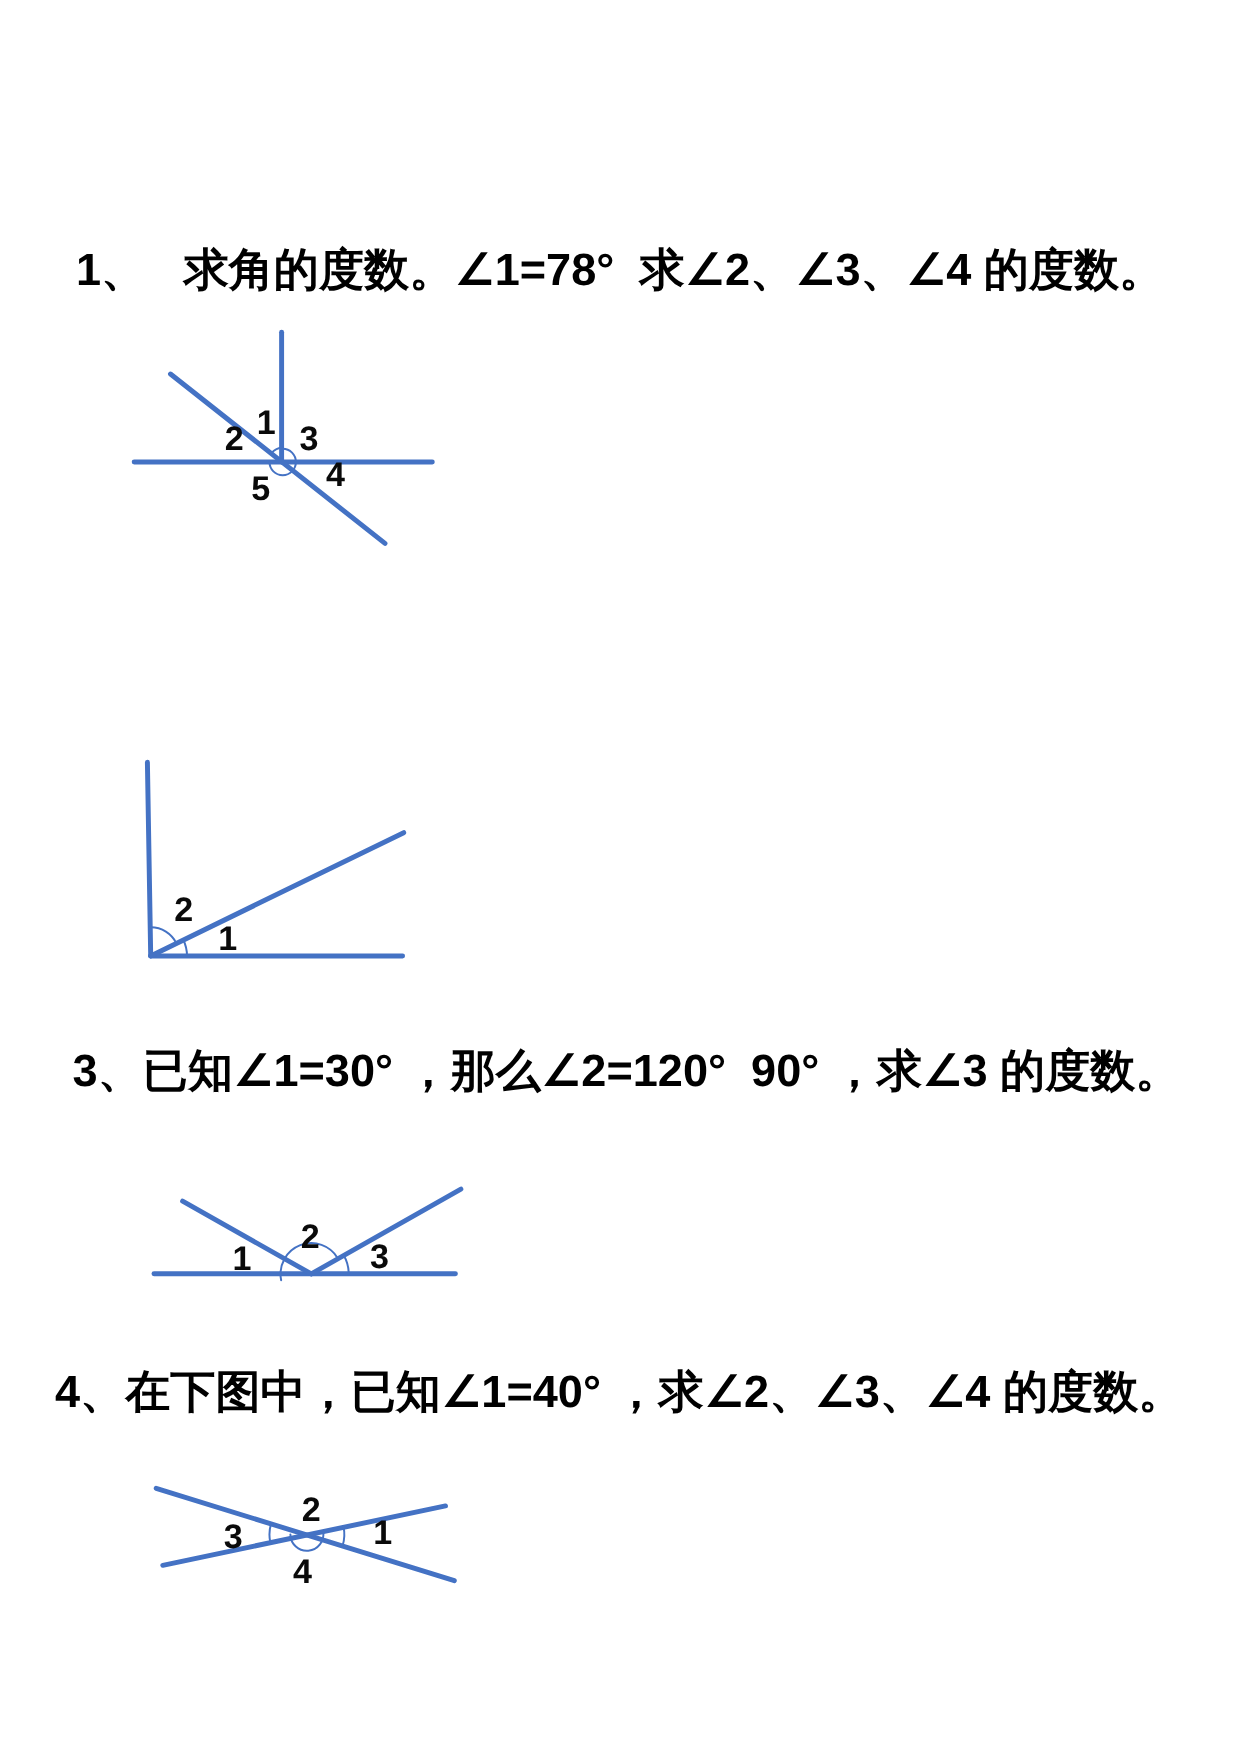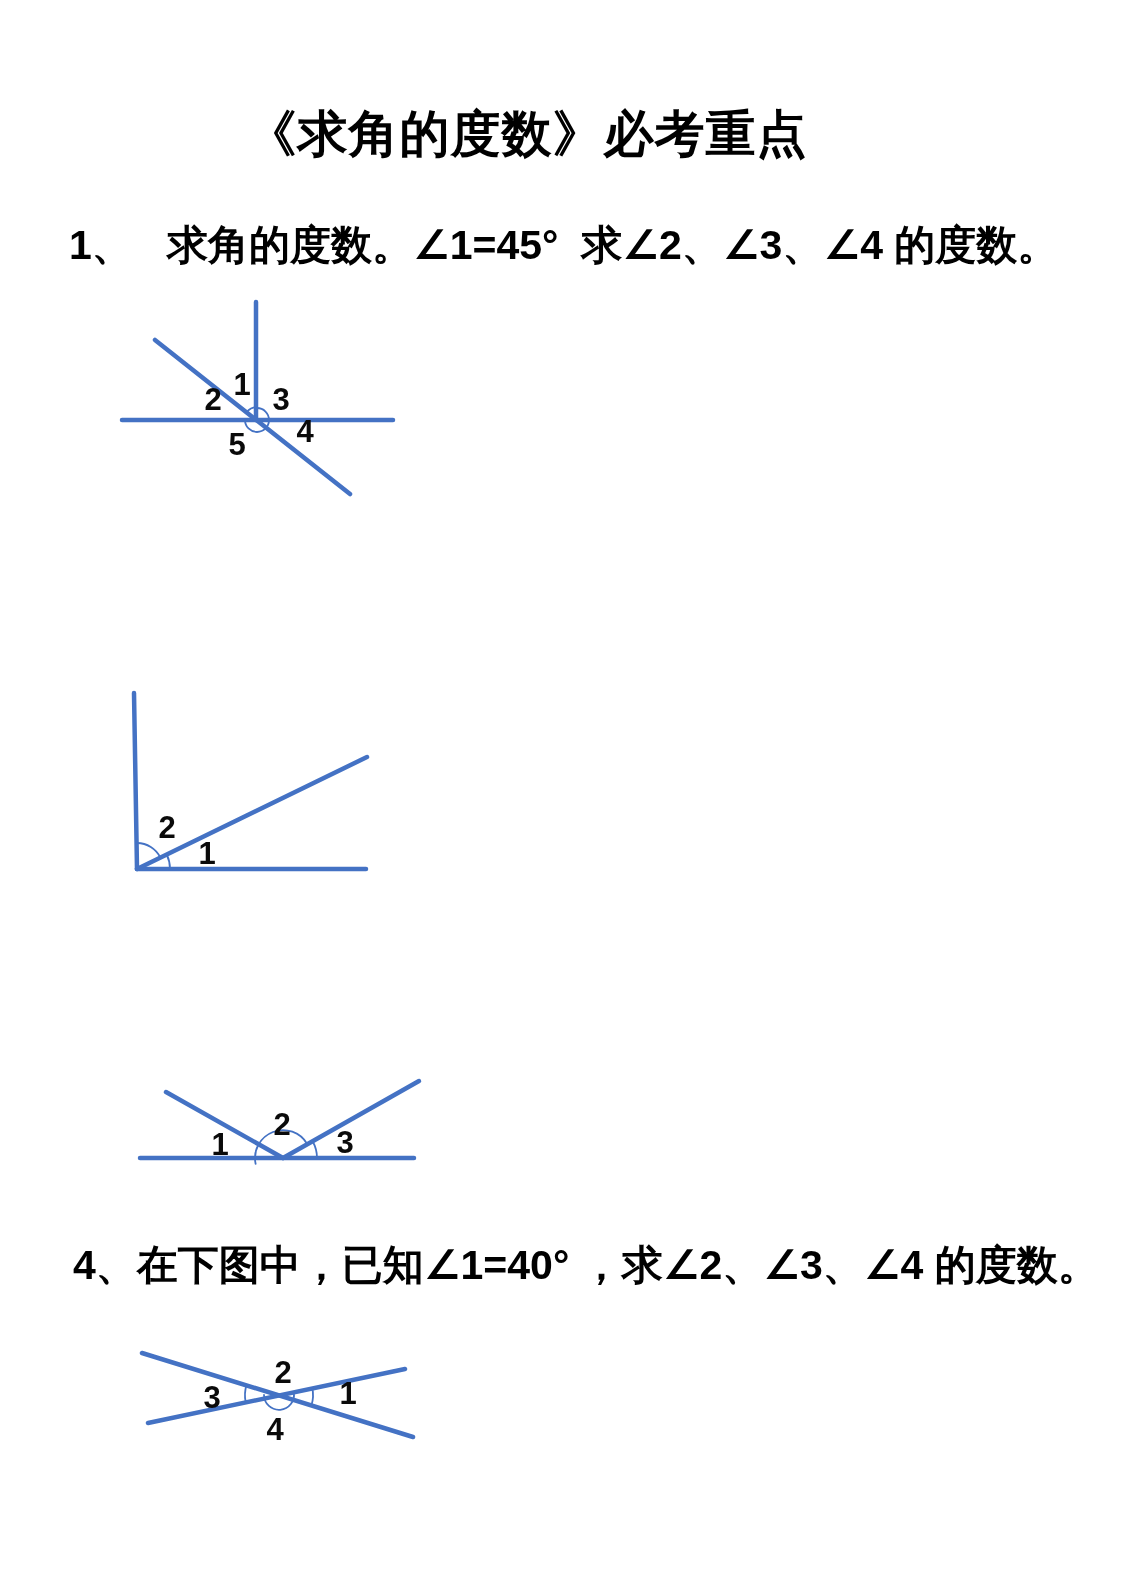--- a/index.html
+++ b/index.html
@@ -26,44 +26,44 @@
   .question {
     position: absolute;
     font-size: 41px;
     font-weight: 700;
     white-space: pre;
     line-height: 1.05;
   }
   #q1 { left: 69px;  top: 224px; }
   #q2 { left: 67px;  top: 595px; }
   #q3 { left: 66px;  top: 952px; }
-  #q4 { left: 73px;  top: 1244px; }
+  #q4 { left: 50px;  top: 1244px; }
   .overlay {
     position: absolute; left: 0; top: 0;
     width: 1122px; height: 1587px;
     pointer-events: none;
   }
   .dlabel {
     position: absolute;
     transform: translate(-50%, -50%);
     font-size: 31px;
     font-weight: 700;
     color: #0a0a0a;
     line-height: 1;
     white-space: nowrap;
   }
 </style>
 </head>
 <body>
 
 <div class="page">
 
-  <h1 class="title">《求角的度数》必考重点</h1>
 
-  <div class="question" id="q1">1、   求角的度数。∠1=45°  求∠2、∠3、∠4 的度数。</div>
+  <div class="question" id="q1">1、   求角的度数。∠1=78°  求∠2、∠3、∠4 的度数。</div>
+  <div class="question" id="q3">3、已知∠1=30° ，那么∠2=120°  90° ，求∠3 的度数。</div>
   <div class="question" id="q4">4、在下图中，已知∠1=40° ，求∠2、∠3、∠4 的度数。</div>
 
   <svg class="overlay" width="1122" height="1587" viewBox="0 0 1122 1587" fill="none" stroke="#4472C4" stroke-linecap="round">
 
     <g>
       <path d="M256,302 L256,420" stroke-width="4.5"></path>
       <path d="M122,420 L393,420" stroke-width="4.5"></path>
       <path d="M155,340 L350,494" stroke-width="4.5"></path>
       <path d="M246.9,411.8 A13,13 0 0 1 257,407" stroke-width="1.8"></path>
       <path d="M245,420 A12,12 0 1 0 257,408" stroke-width="1.8"></path>

